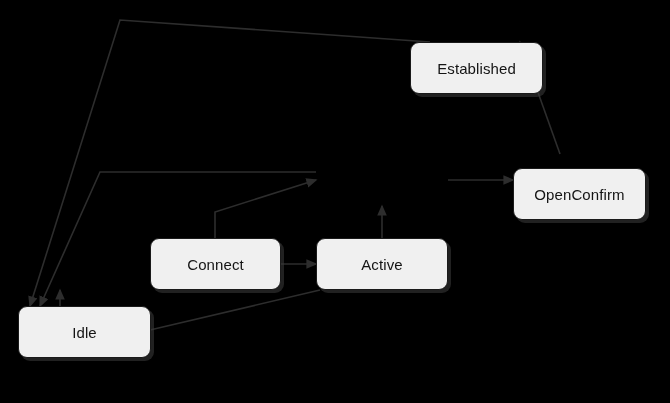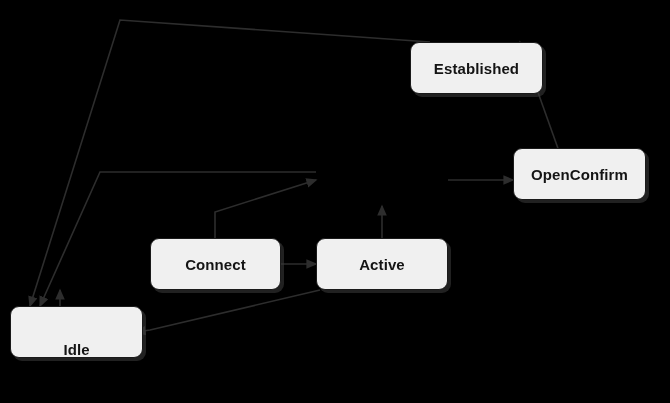--- a/index.html
+++ b/index.html
@@ -31,21 +31,21 @@
     border: 1.4px solid #1a1a1a;
     border-radius: 9px;
     display: flex;
     align-items: center;
     justify-content: center;
     box-shadow: 3px 3px 0 rgba(60,60,60,0.55);
     z-index: 5;
   }
   .state-label {
     font-size: 15px;
-    font-weight: bold;
+    font-weight: normal;
     color: #141414;
     letter-spacing: 0.1px;
     line-height: 1;
     white-space: nowrap;
     user-select: none;
   }
 </style>
 </head>
 <body>
 
@@ -63,34 +63,34 @@
       <path d="M215,238 L215,212 L316,180"></path>
       <path d="M382,238 L382,206"></path>
       <path d="M320,290 L150,330 L136,332"></path>
       <path d="M448,180 L513,180"></path>
       <path d="M316,172 L100,172 L40,306"></path>
       <path d="M560,154 L520,42"></path>
       <path d="M430,42 L120,20 L30,306"></path>
     </g>
   </svg>
 
-  <div class="state-node" style="left:10px; top:306px; width:133px; height:52px;align-items:flex-end;">
+  <div class="state-node" style="left:18px; top:306px; width:133px; height:52px;">
     <span class="state-label">Idle</span>
   </div>
 
   <div class="state-node" style="left:150px; top:238px; width:131px; height:52px;">
     <span class="state-label">Connect</span>
   </div>
 
   <div class="state-node" style="left:316px; top:238px; width:132px; height:52px;">
     <span class="state-label">Active</span>
   </div>
 
 
-  <div class="state-node" style="left:513px; top:148px; width:133px; height:52px;">
+  <div class="state-node" style="left:513px; top:168px; width:133px; height:52px;">
     <span class="state-label">OpenConfirm</span>
   </div>
 
   <div class="state-node" style="left:410px; top:42px; width:133px; height:52px;">
     <span class="state-label">Established</span>
   </div>
 
 </div>
 
 </body></html>

